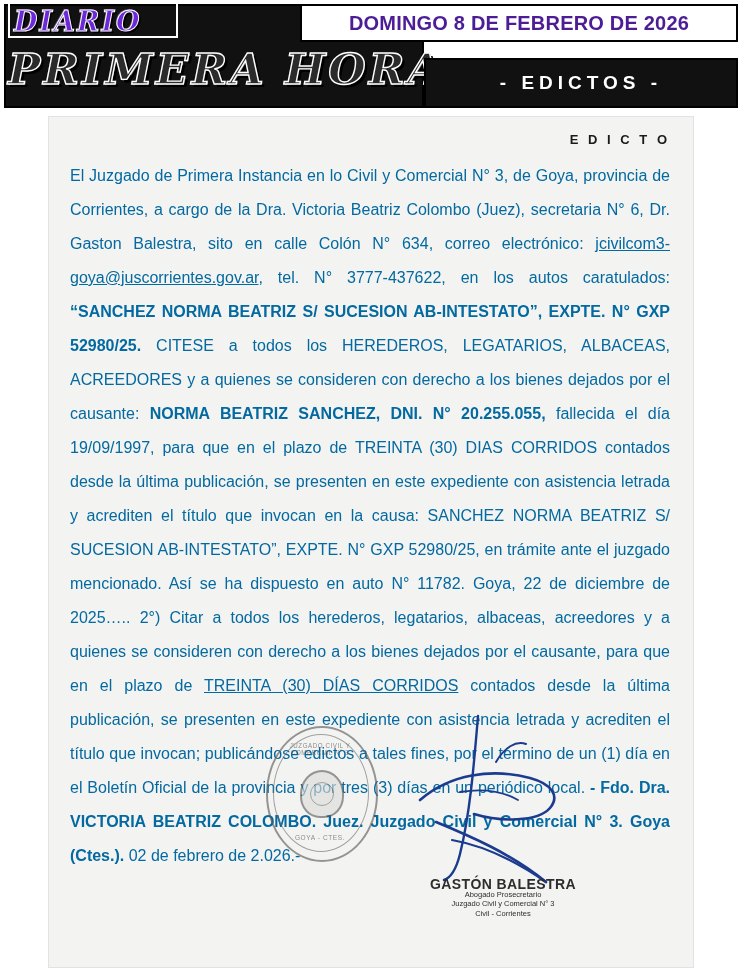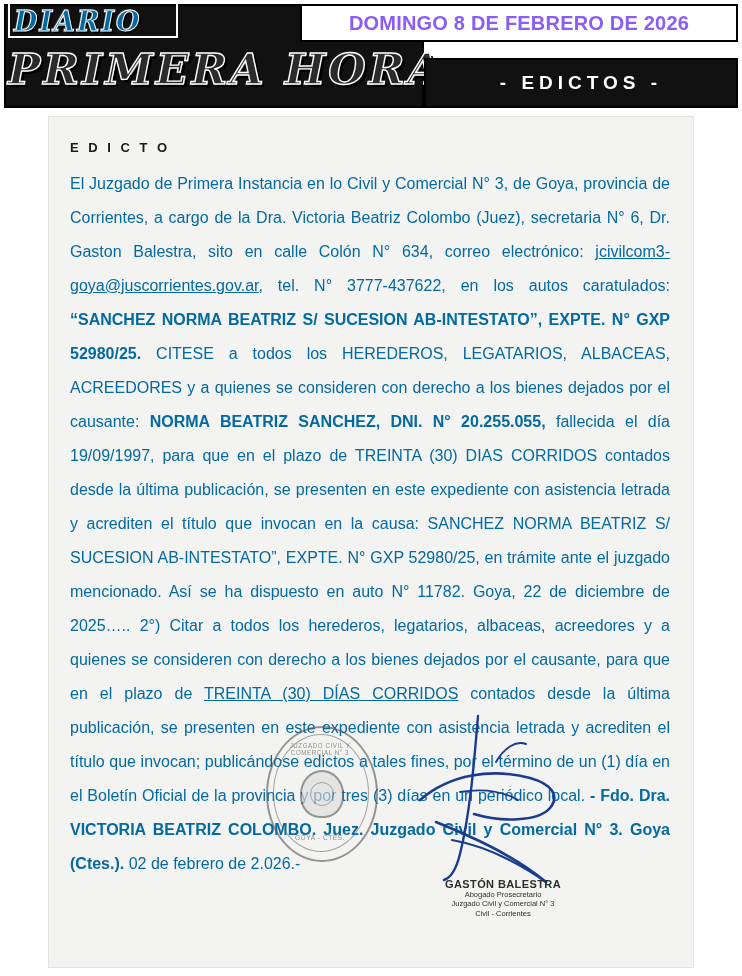--- a/index.html
+++ b/index.html
@@ -33,21 +33,21 @@
   }
   .brand-diario {
     position: absolute;
     left: 14px;
     top: 6px;
     font-family: "DejaVu Serif", serif;
     font-weight: bold;
     font-style: italic;
     font-size: 27px;
     letter-spacing: 2px;
-    color: #0369a1;
+    color: #6d28d9;
     -webkit-text-stroke: 1px #ffffff;
     text-shadow: 2px 2px 0 #000, -1px -1px 0 #555;
   }
   .brand-diario-box {
     position: absolute;
     left: 8px;
     top: 2px;
     width: 170px;
     height: 36px;
     border: 2px solid #ffffff;
@@ -79,21 +79,21 @@
     border: 2px solid #000;
     background: #ffffff;
     box-sizing: border-box;
     display: flex;
     align-items: center;
     justify-content: center;
   }
   .date-bar span {
     font-size: 20px;
     font-weight: bold;
-    color: #8b5cf6;
+    color: #4c1d95;
     letter-spacing: 0.2px;
   }
   .edictos-bar {
     position: absolute;
     left: 424px;
     top: 58px;
     width: 314px;
     height: 50px;
     background: #111111;
     border: 2px solid #000;
@@ -119,26 +119,26 @@
     background: #f3f3f1;
     box-shadow: 0 0 0 1px #e2e2e0 inset;
   }
   .page-inner {
     position: absolute;
     left: 22px;
     top: 10px;
     width: 600px;
   }
   .doc-title {
-    text-align: left;
+    text-align: right;
     font-size: 13px;
     font-weight: bold;
     letter-spacing: 3px;
     color: #1a1a1a;
-    margin-top: 14px;
+    margin-top: 6px;
     margin-bottom: 12px;
   }
   .doc-body {
     font-size: 16px;
     line-height: 34px;
     color: #0369a1;
     text-align: justify;
     text-justify: inter-word;
     hyphens: none;
   }
@@ -209,21 +209,21 @@
     left: 28px;
     top: 176px;
     width: 150px;
     text-align: center;
     font-size: 7.5px;
     line-height: 9.5px;
     color: #2d2d2d;
   }
   .sig-name {
     font-weight: bold;
-    font-size: 11px;
+    font-size: 14px;
     letter-spacing: 0.4px;
   }
 </style>
 </head>
 <body>
 
 <div class="masthead">
   <div class="masthead-black"></div>
 
   <div class="brand-diario-box"></div>

